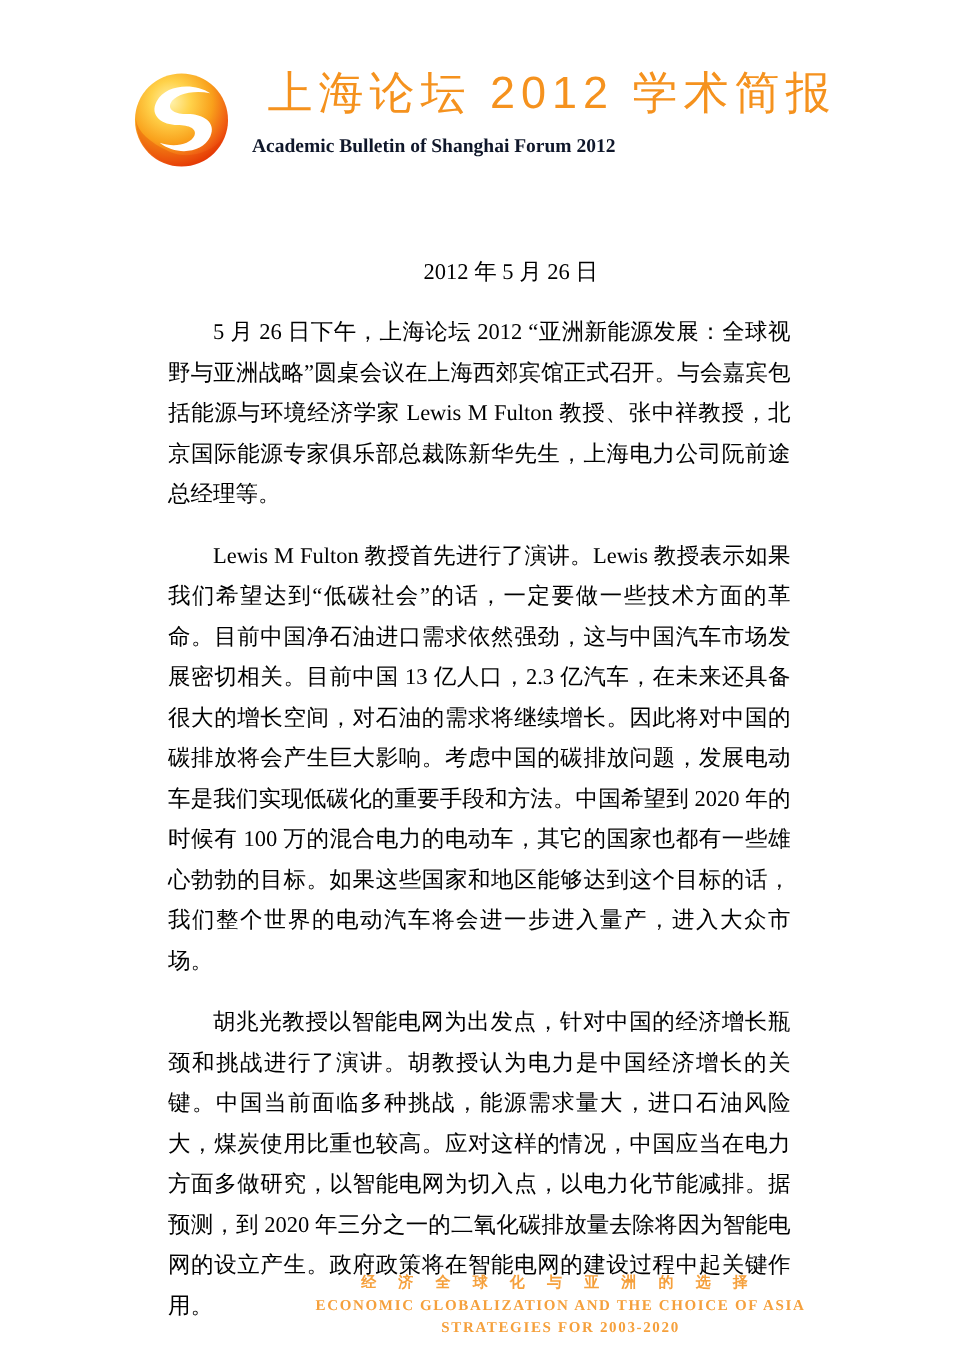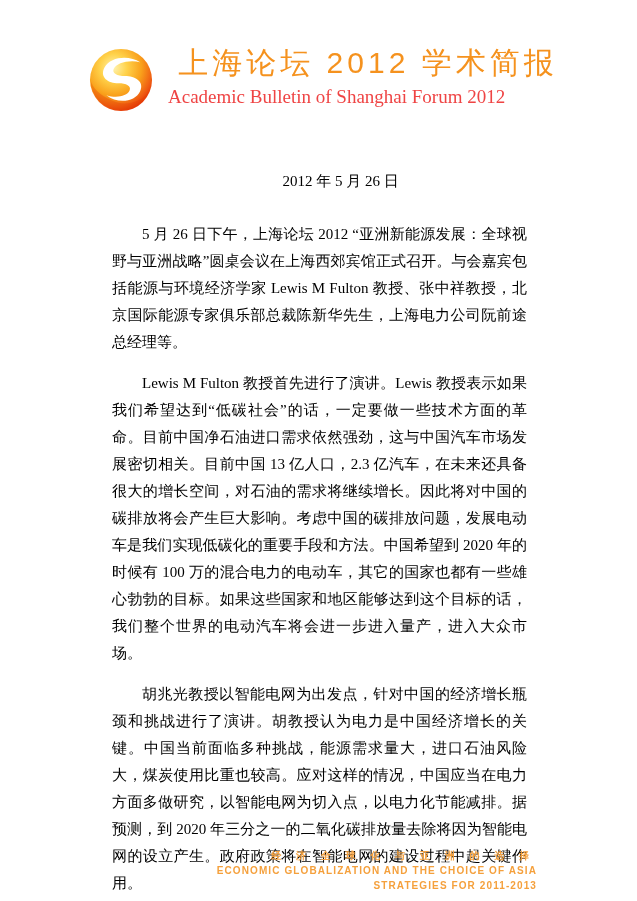--- a/index.html
+++ b/index.html
@@ -42,25 +42,25 @@
     line-height: 38px;
     letter-spacing: 4px;
     color: #F5921E;
     white-space: nowrap;
     font-weight: normal;
     margin: 0;
     text-align: center;
   }
   .title-en {
     font-family: "Liberation Serif", "DejaVu Serif", serif;
-    font-weight: normal;
-    font-size: 19px;
+    font-weight: bold;
+    font-size: 13px;
     line-height: 25px;
     letter-spacing: 0px;
-    color: #ef4444;
+    color: #0f172a;
     white-space: nowrap;
     margin: 2px 0 0 0;
   }
   .subtitle-cn {
     position: absolute;
     left: 0;
     right: 0;
     top: 121px;
     text-align: center;
     font-family: "Liberation Sans", "DejaVu Sans", sans-serif;
@@ -75,56 +75,57 @@
     text-align: center;
     font-family: "Liberation Serif", "DejaVu Serif", serif;
     font-size: 15px;
     color: #000000;
     margin-top: 22px;
     margin-left: 44px;
   }
 
   
   .doc-body {
-    margin: 30px 110px 0 112px;
+    margin: 18px 110px 0 112px;
   }
   .para {
     font-family: "Liberation Serif", "DejaVu Serif", serif;
     font-size: 15px;
     line-height: 27px;
     text-align: justify;
     text-justify: inter-ideograph;
     text-indent: 2em;
     margin: 0 0 14px 0;
     color: #000000;
   }
 
   
   .footer {
     position: absolute;
     right: 100px;
     bottom: 8px;
-    text-align: right;
+    text-align: center;
     color: #F5A03C;
     font-family: "Liberation Sans", "DejaVu Sans", sans-serif;
   }
   .f-cn {
     font-size: 10px;
     letter-spacing: 6px;
     line-height: 15px;
     font-weight: bold;
     padding-right: 2px;
     white-space: nowrap;
   }
   .f-en {
     font-size: 10px;
     letter-spacing: 1.1px;
     line-height: 15px;
     font-weight: bold;
     white-space: nowrap;
+    font-family: Liberation Serif, serif;
   }
   .f-row2 { margin-top: 6px; }
 </style>
 </head>
 <body>
 
 <div class="masthead">
 
   <div class="logo">
     <svg viewBox="0 0 100 100" width="66" height="66" aria-hidden="true">
@@ -164,14 +165,14 @@
 <div class="doc-body">
   <p class="para">5 月 26 日下午，上海论坛 2012 “亚洲新能源发展：全球视野与亚洲战略”圆桌会议在上海西郊宾馆正式召开。与会嘉宾包括能源与环境经济学家 Lewis M Fulton 教授、张中祥教授，北京国际能源专家俱乐部总裁陈新华先生，上海电力公司阮前途总经理等。</p>
   <p class="para">Lewis M Fulton 教授首先进行了演讲。Lewis 教授表示如果我们希望达到“低碳社会”的话，一定要做一些技术方面的革命。目前中国净石油进口需求依然强劲，这与中国汽车市场发展密切相关。目前中国 13 亿人口，2.3 亿汽车，在未来还具备很大的增长空间，对石油的需求将继续增长。因此将对中国的碳排放将会产生巨大影响。考虑中国的碳排放问题，发展电动车是我们实现低碳化的重要手段和方法。中国希望到 2020 年的时候有 100 万的混合电力的电动车，其它的国家也都有一些雄心勃勃的目标。如果这些国家和地区能够达到这个目标的话，我们整个世界的电动汽车将会进一步进入量产，进入大众市场。</p>
   <p class="para">胡兆光教授以智能电网为出发点，针对中国的经济增长瓶颈和挑战进行了演讲。胡教授认为电力是中国经济增长的关键。中国当前面临多种挑战，能源需求量大，进口石油风险大，煤炭使用比重也较高。应对这样的情况，中国应当在电力方面多做研究，以智能电网为切入点，以电力化节能减排。据预测，到 2020 年三分之一的二氧化碳排放量去除将因为智能电网的设立产生。政府政策将在智能电网的建设过程中起关键作用。</p>
 
 </div>
 
 <div class="footer">
   <div class="f-cn">经 济 全 球 化 与 亚 洲 的 选 择</div>
   <div class="f-en">ECONOMIC GLOBALIZATION AND THE CHOICE OF ASIA</div>
-  <div class="f-en">STRATEGIES FOR 2011-2013</div>
+  <div class="f-en">STRATEGIES FOR 2003-2020</div>
 </div>
 
 </body></html>

